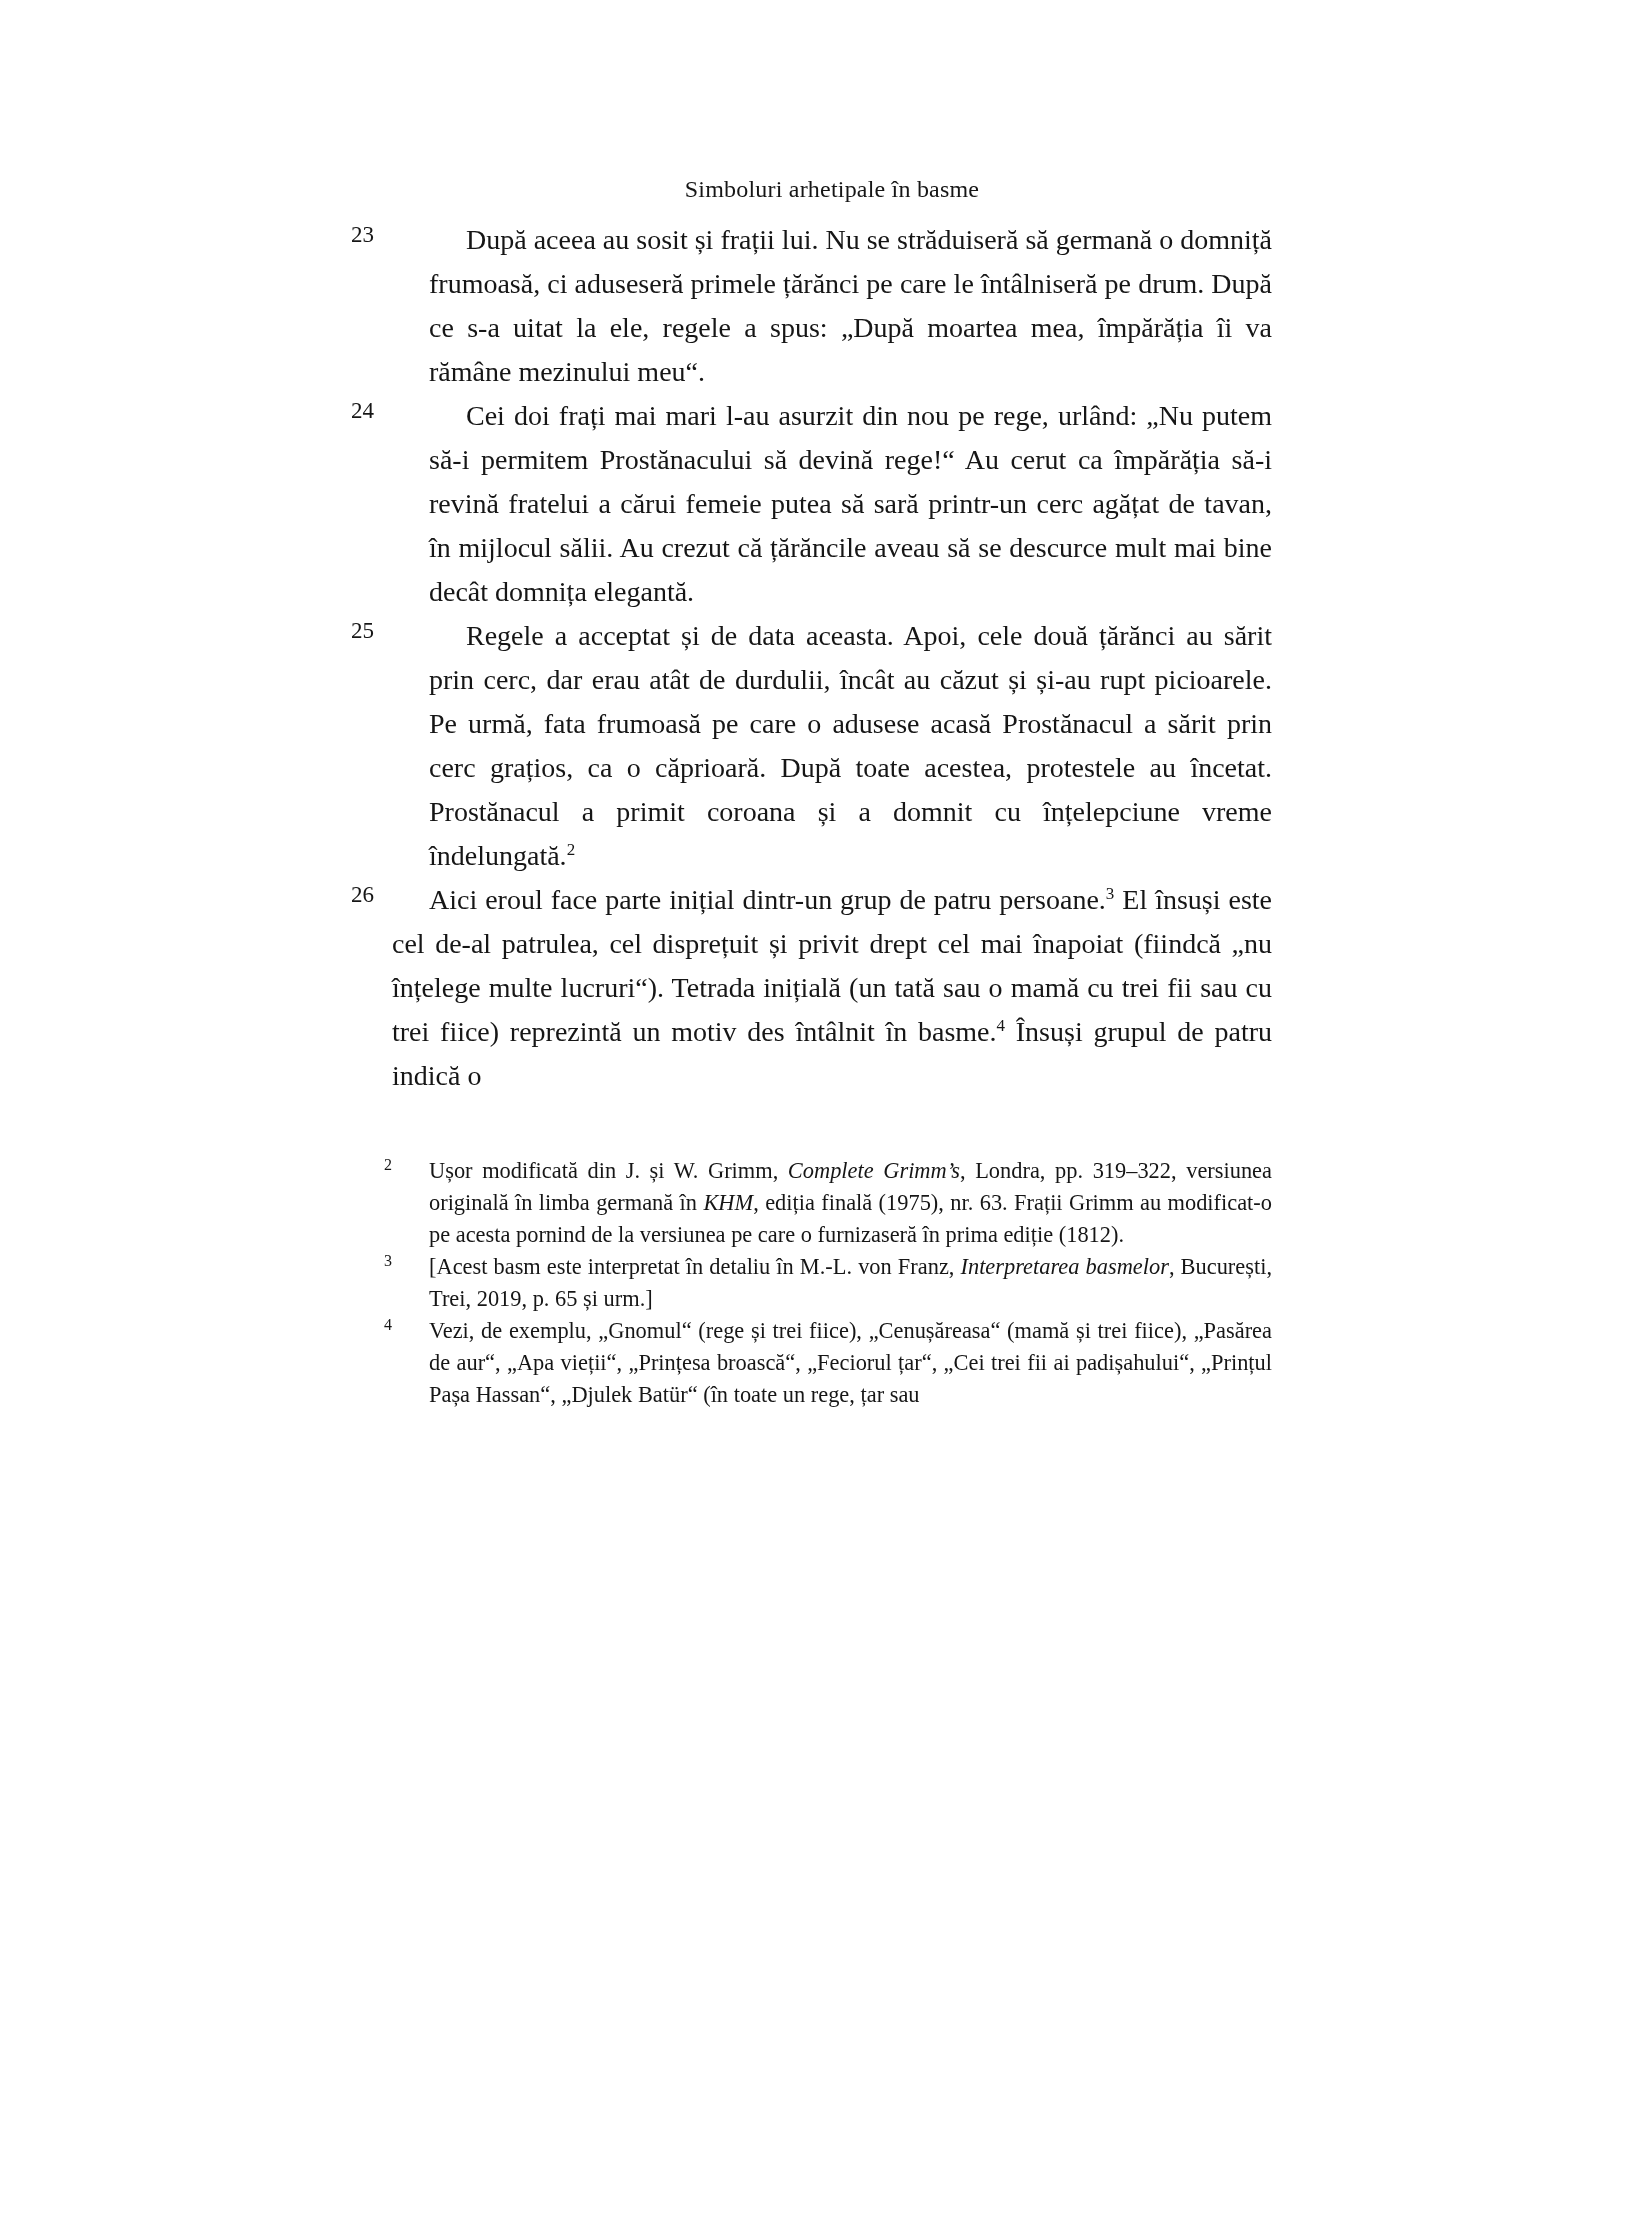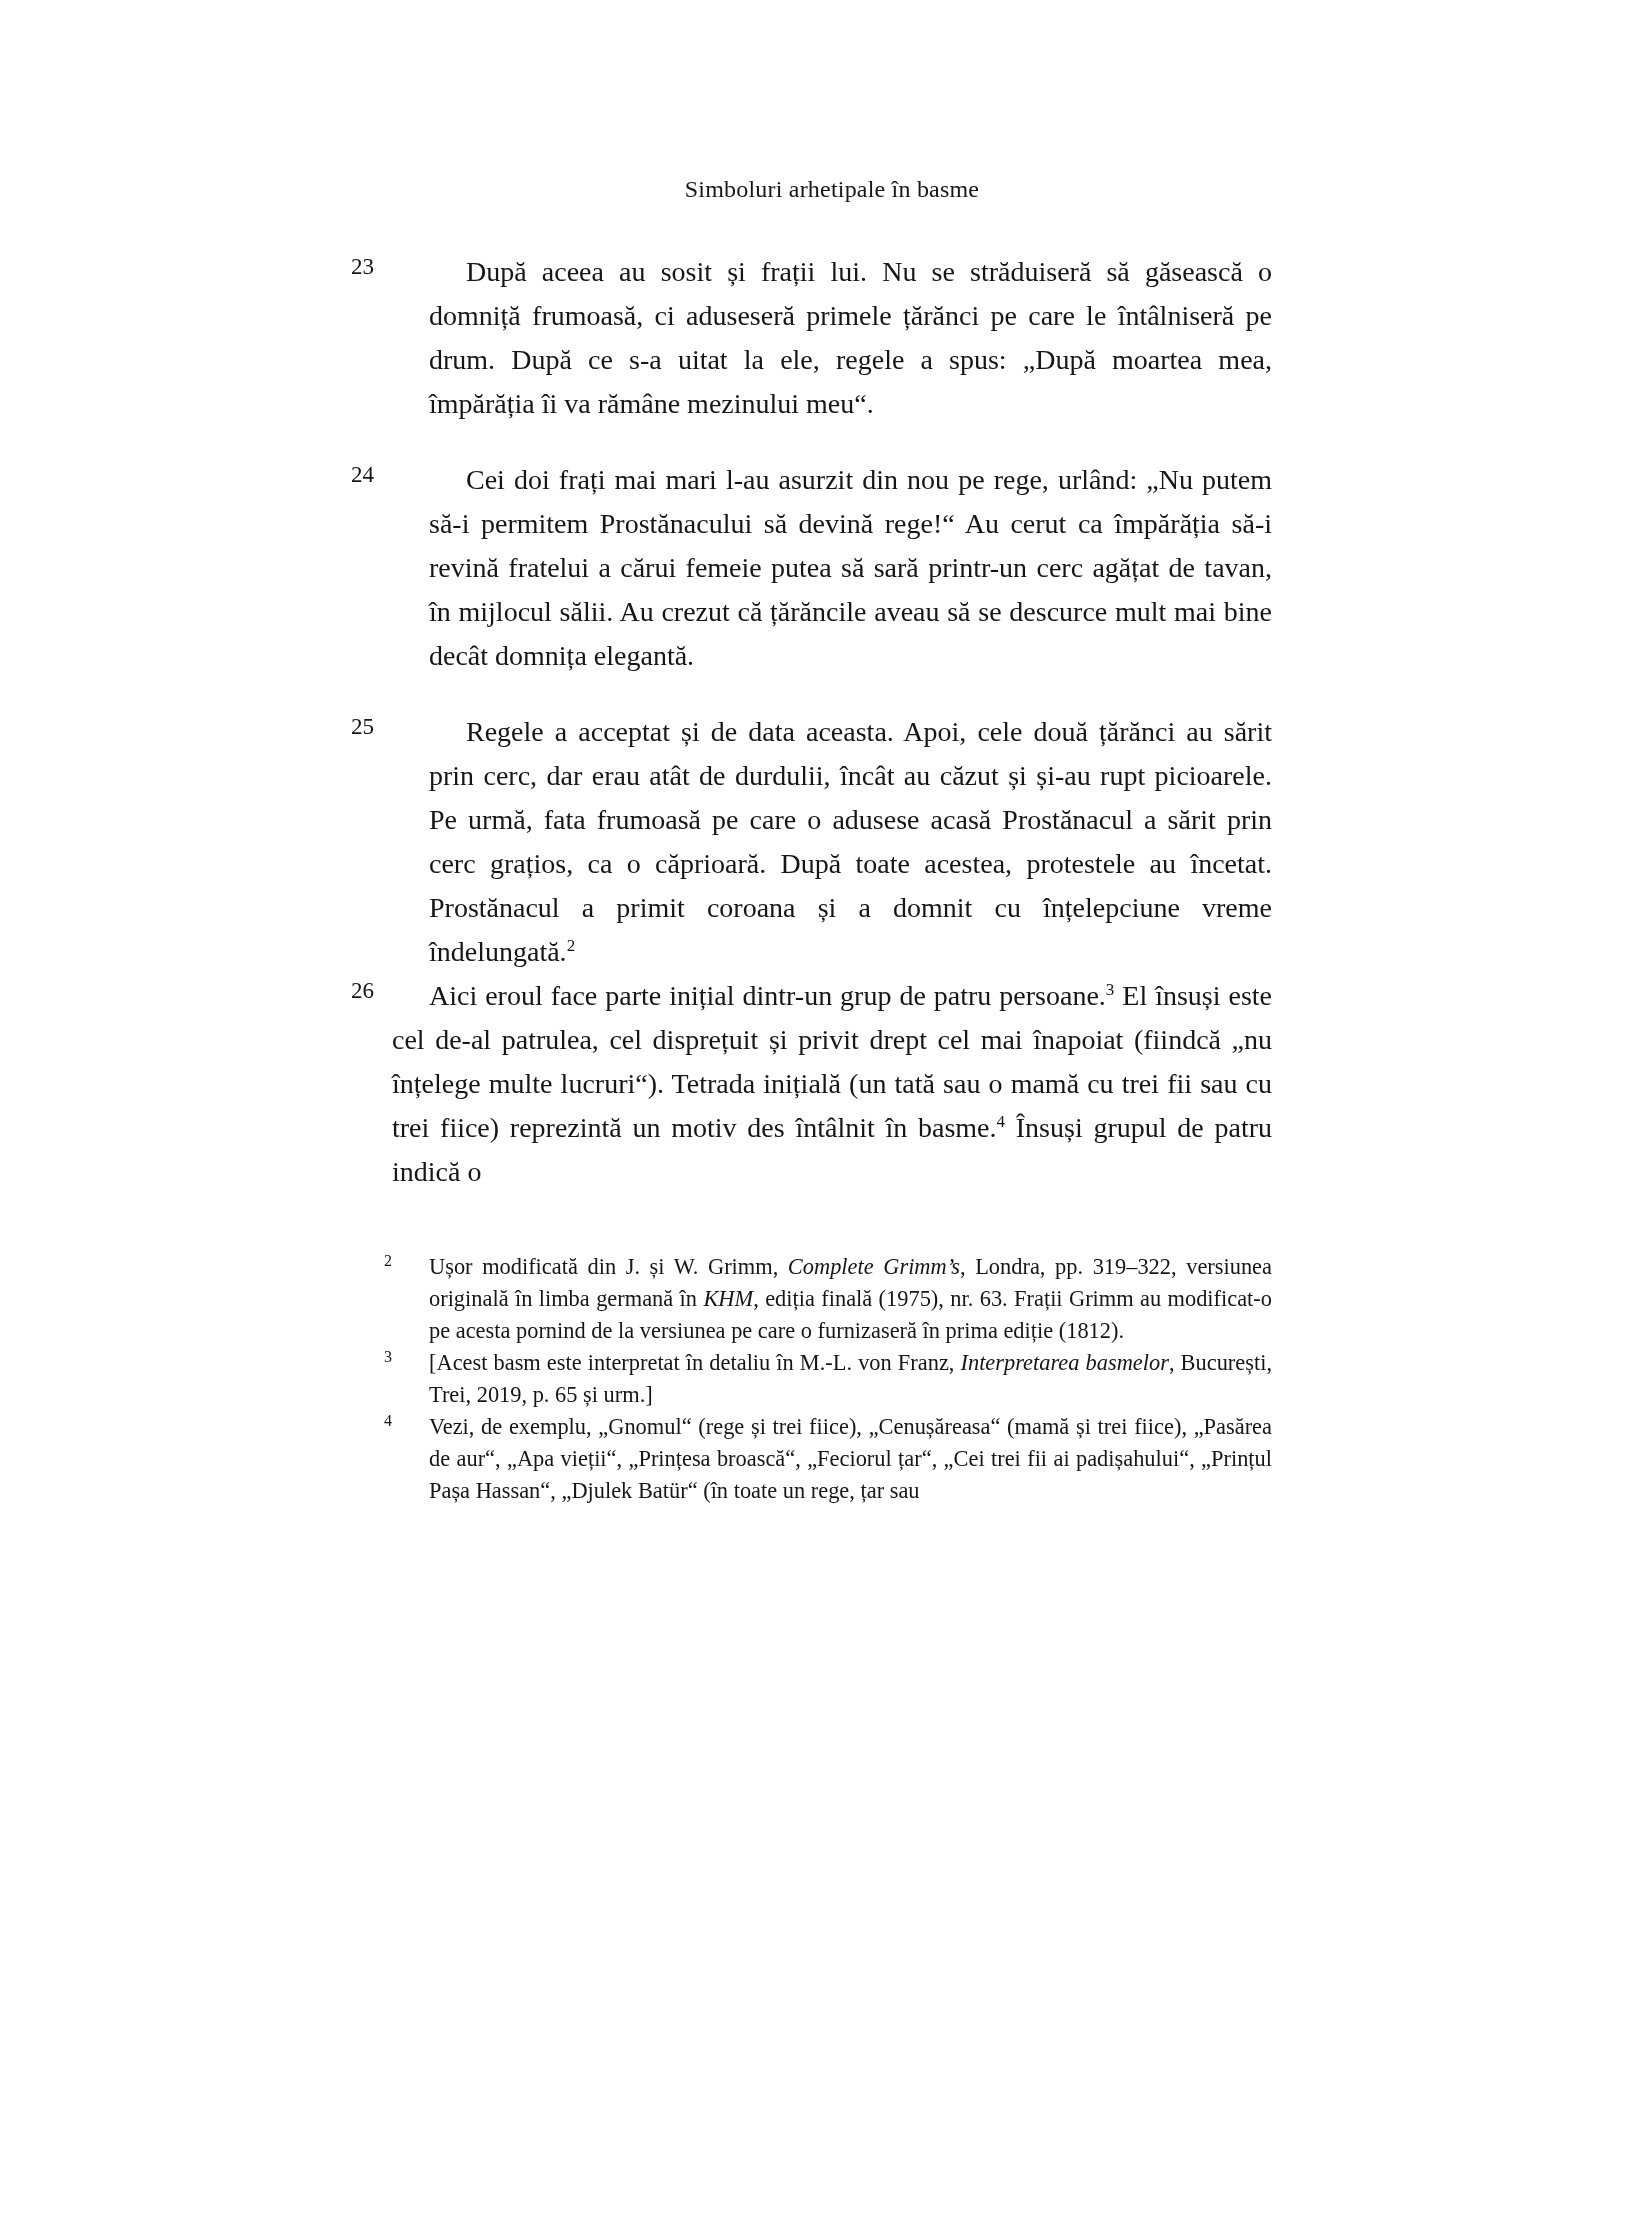--- a/index.html
+++ b/index.html
@@ -26,21 +26,21 @@
     position: absolute;
     top: 218px;
     left: 392px;
     width: 880px;
     font-size: 28px;
     line-height: 44px;
     text-align: justify;
   }
   .quote-block { margin-left: 37px; }
   .q-para { position: relative; }
-  .q-para.indent { text-indent: 37px; margin-top: 32px; }
+  .q-para.indent { text-indent: 37px; }
   .margin-num {
     position: absolute;
     left: -78px;
     top: 4.6px;
     font-size: 23px;
     line-height: 1;
     text-indent: 0;
   }
   .b-para {
     position: relative;
@@ -82,21 +82,21 @@
 
 <div class="page">
 
   <div class="running-title">Simboluri arhetipale în basme</div>
 
   <div class="content">
 
     <div class="quote-block">
 
 
-      <p class="q-para indent"><span class="margin-num">23</span><span>După aceea au sosit și frații lui. Nu se străduiseră să găsească o domniță frumoasă, ci aduseseră primele țărănci pe care le întâlniseră pe drum. După ce s-a uitat la ele, regele a spus: „După moartea mea, împărăția îi va rămâne mezinului meu“.</span></p>
+      <p class="q-para indent"><span class="margin-num">23</span><span>După aceea au sosit și frații lui. Nu se străduiseră să germană o domniță frumoasă, ci aduseseră primele țărănci pe care le întâlniseră pe drum. După ce s-a uitat la ele, regele a spus: „După moartea mea, împărăția îi va rămâne mezinului meu“.</span></p>
 
       <p class="q-para indent"><span class="margin-num">24</span><span>Cei doi frați mai mari l-au asurzit din nou pe rege, urlând: „Nu putem să-i permitem Prostănacului să devină rege!“ Au cerut ca împărăția să-i revină fratelui a cărui femeie putea să sară printr-un cerc agățat de tavan, în mijlocul sălii. Au crezut că țărăncile aveau să se descurce mult mai bine decât domnița elegantă.</span></p>
 
       <p class="q-para indent"><span class="margin-num">25</span><span>Regele a acceptat și de data aceasta. Apoi, cele două țărănci au sărit prin cerc, dar erau atât de durdulii, încât au căzut și și-au rupt picioarele. Pe urmă, fata frumoasă pe care o adusese acasă Prostănacul a sărit prin cerc grațios, ca o căprioară. După toate acestea, protestele au încetat. Prostănacul a primit coroana și a domnit cu înțelepciune vreme îndelungată.</span><sup class="fn-ref">2</sup></p>
 
     </div>
 
     <p class="b-para"><span class="margin-num">26</span><span>Aici eroul face parte inițial dintr-un grup de patru persoane.</span><sup class="fn-ref">3</sup><span> El însuși este cel de-al patrulea, cel disprețuit și privit drept cel mai înapoiat (fiindcă „nu înțelege multe lucruri“). Tetrada inițială (un tată sau o mamă cu trei fii sau cu trei fiice) reprezintă un motiv des întâlnit în basme.</span><sup class="fn-ref">4</sup><span> Însuși grupul de patru indică o</span></p>
 
     <div class="footnotes">

